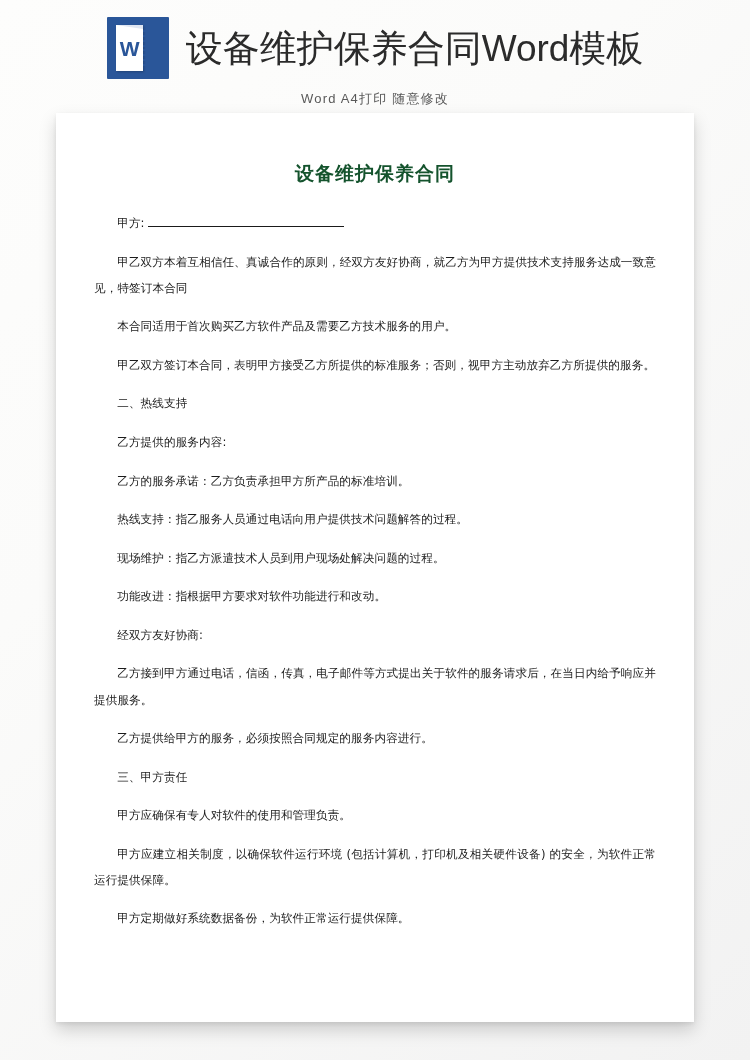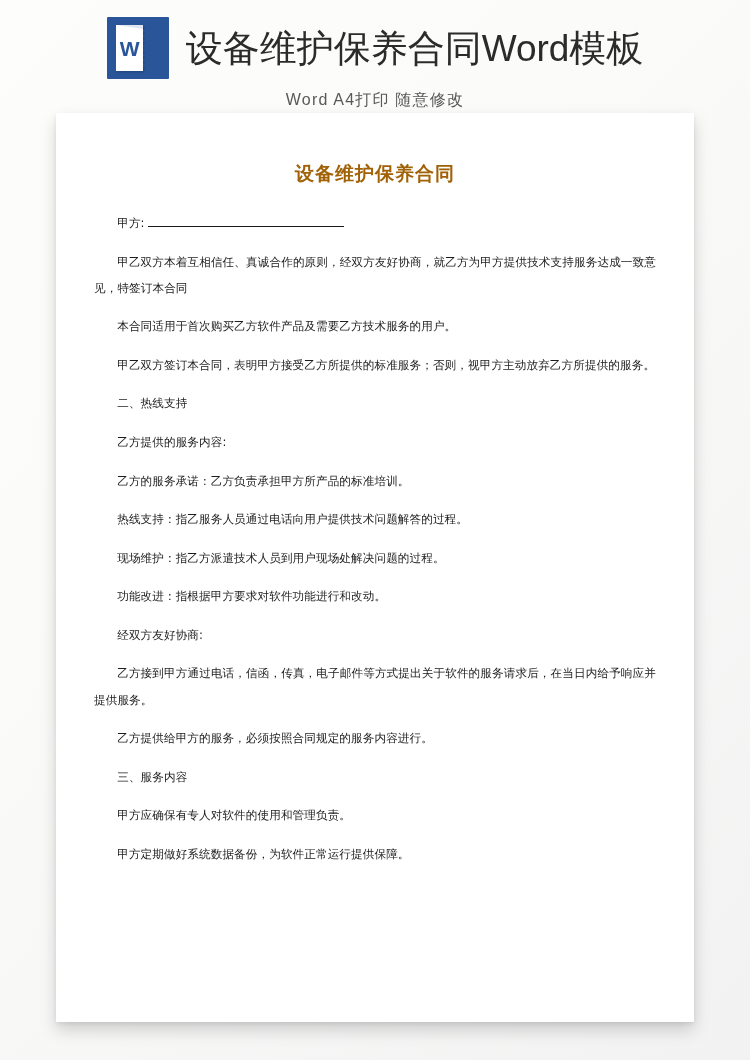--- a/index.html
+++ b/index.html
@@ -103,21 +103,21 @@
     font-size: 37px;
     font-weight: 400;
     color: #2b2b2b;
     letter-spacing: 0px;
     line-height: 1;
     white-space: nowrap;
   }
   .banner-sub {
     margin-top: 11px;
     font-family: "Liberation Sans", "DejaVu Sans", sans-serif;
-    font-size: 16px;
+    font-size: 13px;
     font-weight: 400;
     color: #595959;
     letter-spacing: 1.2px;
     white-space: nowrap;
   }
 
   
   .page {
     position: absolute;
     left: 56px;
@@ -139,21 +139,21 @@
     box-sizing: border-box;
     font-family: "DejaVu Sans", "Liberation Sans", sans-serif;
     color: #1a1a1a;
   }
 
   .doc-title {
     text-align: center;
     font-family: "DejaVu Serif", "Liberation Serif", serif;
     font-size: 19px;
     font-weight: 700;
-    color: #a16207;
+    color: #14532d;
     letter-spacing: 1px;
     margin: 0 0 23px 0;
   }
 
   p.para {
     margin: 0 0 12.5px 0;
     font-size: 11.6px;
     line-height: 2.25;
     color: #1c1c1c;
     text-align: justify;
@@ -216,19 +216,20 @@
     <p class="para indent">甲乙双方签订本合同，表明甲方接受乙方所提供的标准服务；否则，视甲方主动放弃乙方所提供的服务。</p>
     <p class="para indent">二、热线支持</p>
     <p class="para indent">乙方提供的服务内容:</p>
     <p class="para indent">乙方的服务承诺：乙方负责承担甲方所产品的标准培训。</p>
     <p class="para indent">热线支持：指乙服务人员通过电话向用户提供技术问题解答的过程。</p>
     <p class="para indent">现场维护：指乙方派遣技术人员到用户现场处解决问题的过程。</p>
     <p class="para indent">功能改进：指根据甲方要求对软件功能进行和改动。</p>
     <p class="para indent">经双方友好协商:</p>
     <p class="para indent">乙方接到甲方通过电话，信函，传真，电子邮件等方式提出关于软件的服务请求后，在当日内给予响应并提供服务。</p>
     <p class="para indent">乙方提供给甲方的服务，必须按照合同规定的服务内容进行。</p>
-    <p class="para indent">三、服务内容</p>
+    <p class="para indent">三、甲方责任</p>
     <p class="para indent">甲方应确保有专人对软件的使用和管理负责。</p>
+    <p class="para indent">甲方应建立相关制度，以确保软件运行环境 (包括计算机，打印机及相关硬件设备) 的安全，为软件正常运行提供保障。</p>
     <p class="para indent">甲方定期做好系统数据备份，为软件正常运行提供保障。</p>
 
     <div class="page-tail"></div>
   </div>
 </div>
 
 </body></html>

